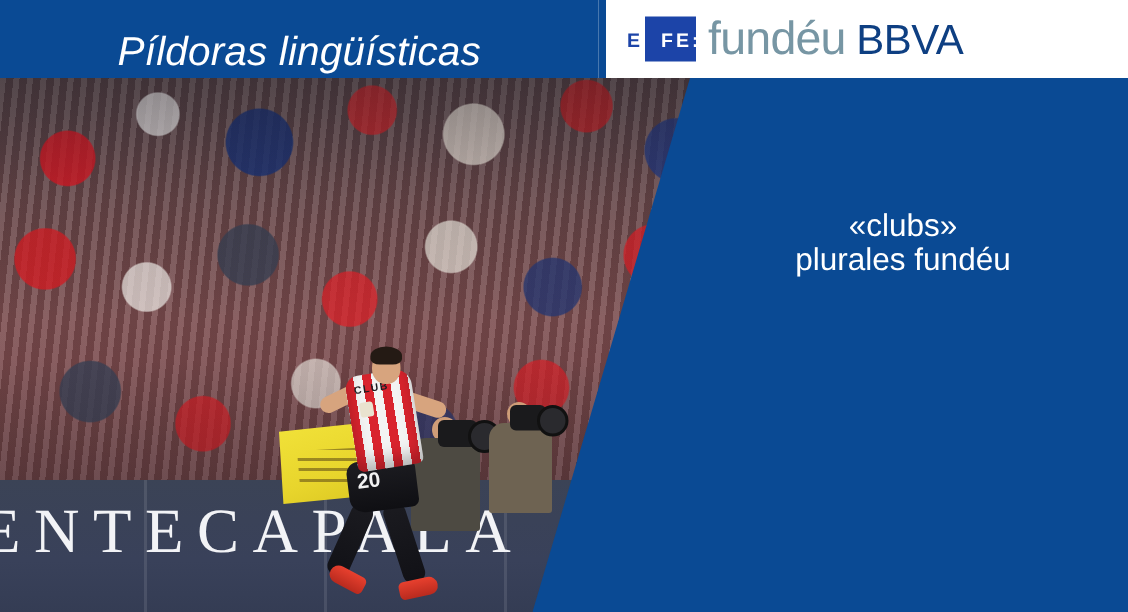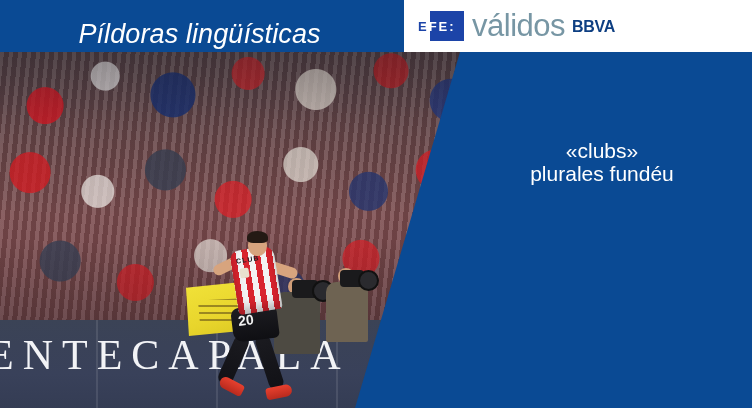--- a/index.html
+++ b/index.html
@@ -91,33 +91,34 @@
     font-size: 13px;
     font-weight: 700;
     letter-spacing: 2.0px;
     line-height: 1;
     color: #1c44a8;
     padding-left: 0px;
     box-sizing: border-box;
   }
   .efe-text .inset {
     color: #ffffff;
+    margin-left: 12px;
   }
   .fundeu-word {
     font-size: 31px;
     font-weight: 400;
     color: #7796a4;
     letter-spacing: -0.5px;
     line-height: 1;
     position: relative;
     top: -1px;
   }
   .bbva-word {
-    font-size: 16px;
-    font-weight: 700;
+    font-size: 28px;
+    font-weight: 400;
     color: #0e3f82;
     letter-spacing: -0.3px;
     line-height: 1;
     position: relative;
     top: 1px;
     margin-left: 1px;
   }
 
   
   #photo {
@@ -479,18 +480,18 @@
     <div id="header-rule"></div>
 
     <div id="logo">
       <span class="efe-mark">
         <span class="efe-square"></span>
         <span class="efe-text">
             <span>E</span>
             <span class="inset">FE:</span>
           </span>
       </span>
-      <span class="fundeu-word">válidos</span>
+      <span class="fundeu-word">fundéu</span>
       <span class="bbva-word">BBVA</span>
     </div>
   </div>
 
 </div>
 
 </body></html>

